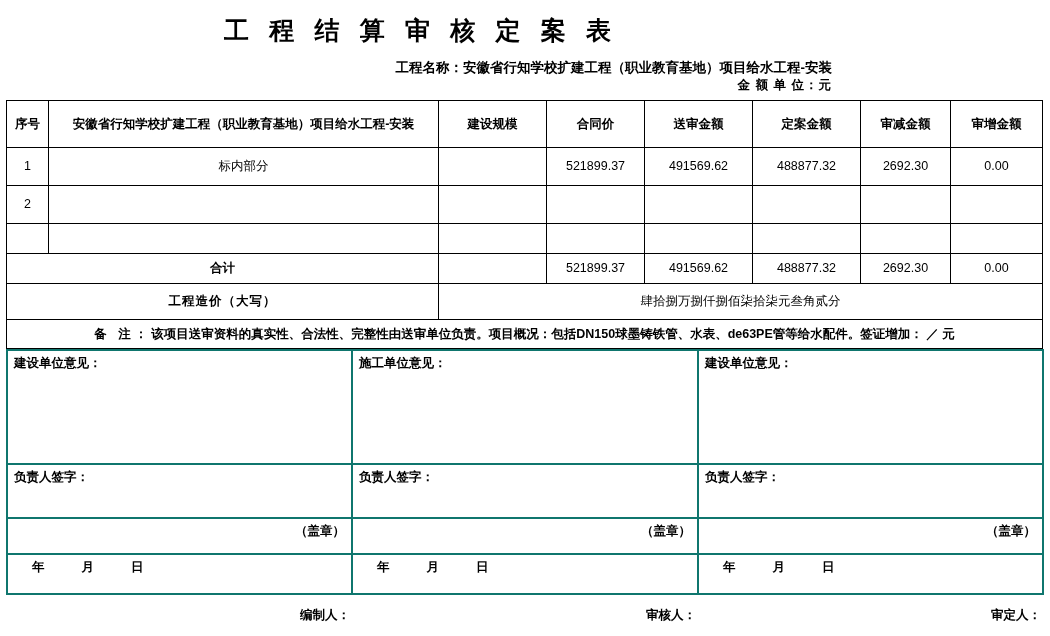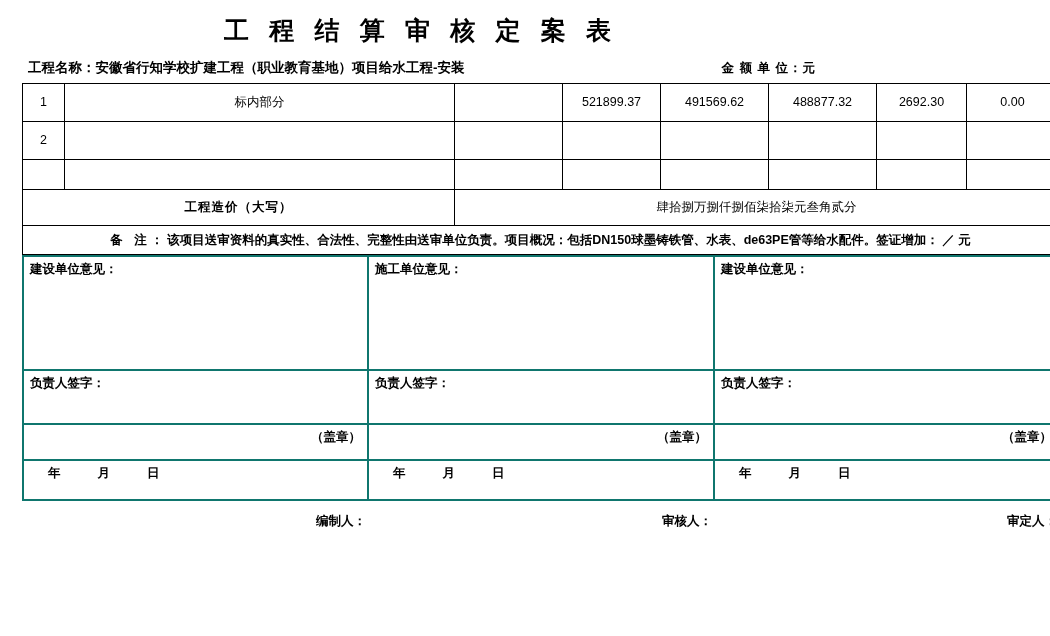--- a/index.html
+++ b/index.html
@@ -12,38 +12,39 @@
     height: 636px;
     font-family: "Liberation Sans", "DejaVu Sans", sans-serif;
     color: #000000;
     overflow: hidden;
   }
   .page {
     position: relative;
     width: 842px;
     height: 636px;
     box-sizing: border-box;
-    padding: 0 22px;
+    padding: 0 6px;
   }
   .title {
     text-align: center;
     font-size: 25px;
     font-weight: bold;
     letter-spacing: 7px;
     padding-top: 14px;
     padding-bottom: 12px;
     font-family: "Liberation Serif", "DejaVu Serif", serif;
   }
   .subhead {
     display: flex;
     align-items: flex-end;
     justify-content: space-between;
     font-size: 13.5px;
     font-weight: bold;
     padding: 0 4px 6px 6px;
+    flex-direction: column;
   }
   .subhead .unit {
     font-weight: bold;
     font-size: 12.5px;
     letter-spacing: 1px;
   }
   table.main {
     border-collapse: collapse;
     width: 1036px;
     table-layout: fixed;
@@ -165,20 +166,30 @@
       <col style="width:42px">
       <col style="width:390px">
       <col style="width:108px">
       <col style="width:98px">
       <col style="width:108px">
       <col style="width:108px">
       <col style="width:90px">
       <col style="width:92px">
     </colgroup>
     <tbody>
+      <tr class="hdr">
+        <td>序号</td>
+        <td class="wrap">安徽省行知学校扩建工程（职业教育基地）项目给水工程-安装</td>
+        <td>建设规模</td>
+        <td>合同价</td>
+        <td>送审金额</td>
+        <td>定案金额</td>
+        <td>审减金额</td>
+        <td>审增金额</td>
+      </tr>
 
       <tr class="rowh">
         <td>1</td>
         <td>标内部分</td>
         <td></td>
         <td class="num">521899.37</td>
         <td class="num">491569.62</td>
         <td class="num">488877.32</td>
         <td class="num">2692.30</td>
         <td class="num">0.00</td>
@@ -199,20 +210,29 @@
         <td></td>
         <td></td>
         <td></td>
         <td class="num"></td>
         <td class="num"></td>
         <td class="num"></td>
         <td class="num"></td>
         <td class="num"></td>
       </tr>
 
+      <tr class="rowh-sm">
+        <td class="total-label" colspan="2">合计</td>
+        <td></td>
+        <td class="num">521899.37</td>
+        <td class="num">491569.62</td>
+        <td class="num">488877.32</td>
+        <td class="num">2692.30</td>
+        <td class="num">0.00</td>
+      </tr>
 
       <tr style="height:36px">
         <td class="cap-label" colspan="2">工程造价（大写）</td>
         <td class="big-cn" colspan="6">肆拾捌万捌仟捌佰柒拾柒元叁角贰分</td>
       </tr>
 
       <tr class="note-row">
         <td colspan="8">
           <span class="note-tag">备  注：</span><span>该项目送审资料的真实性、合法性、完整性由送审单位负责。项目概况：包括DN150球墨铸铁管、水表、de63PE管等给水配件。签证增加： ／ 元</span>
         </td>

